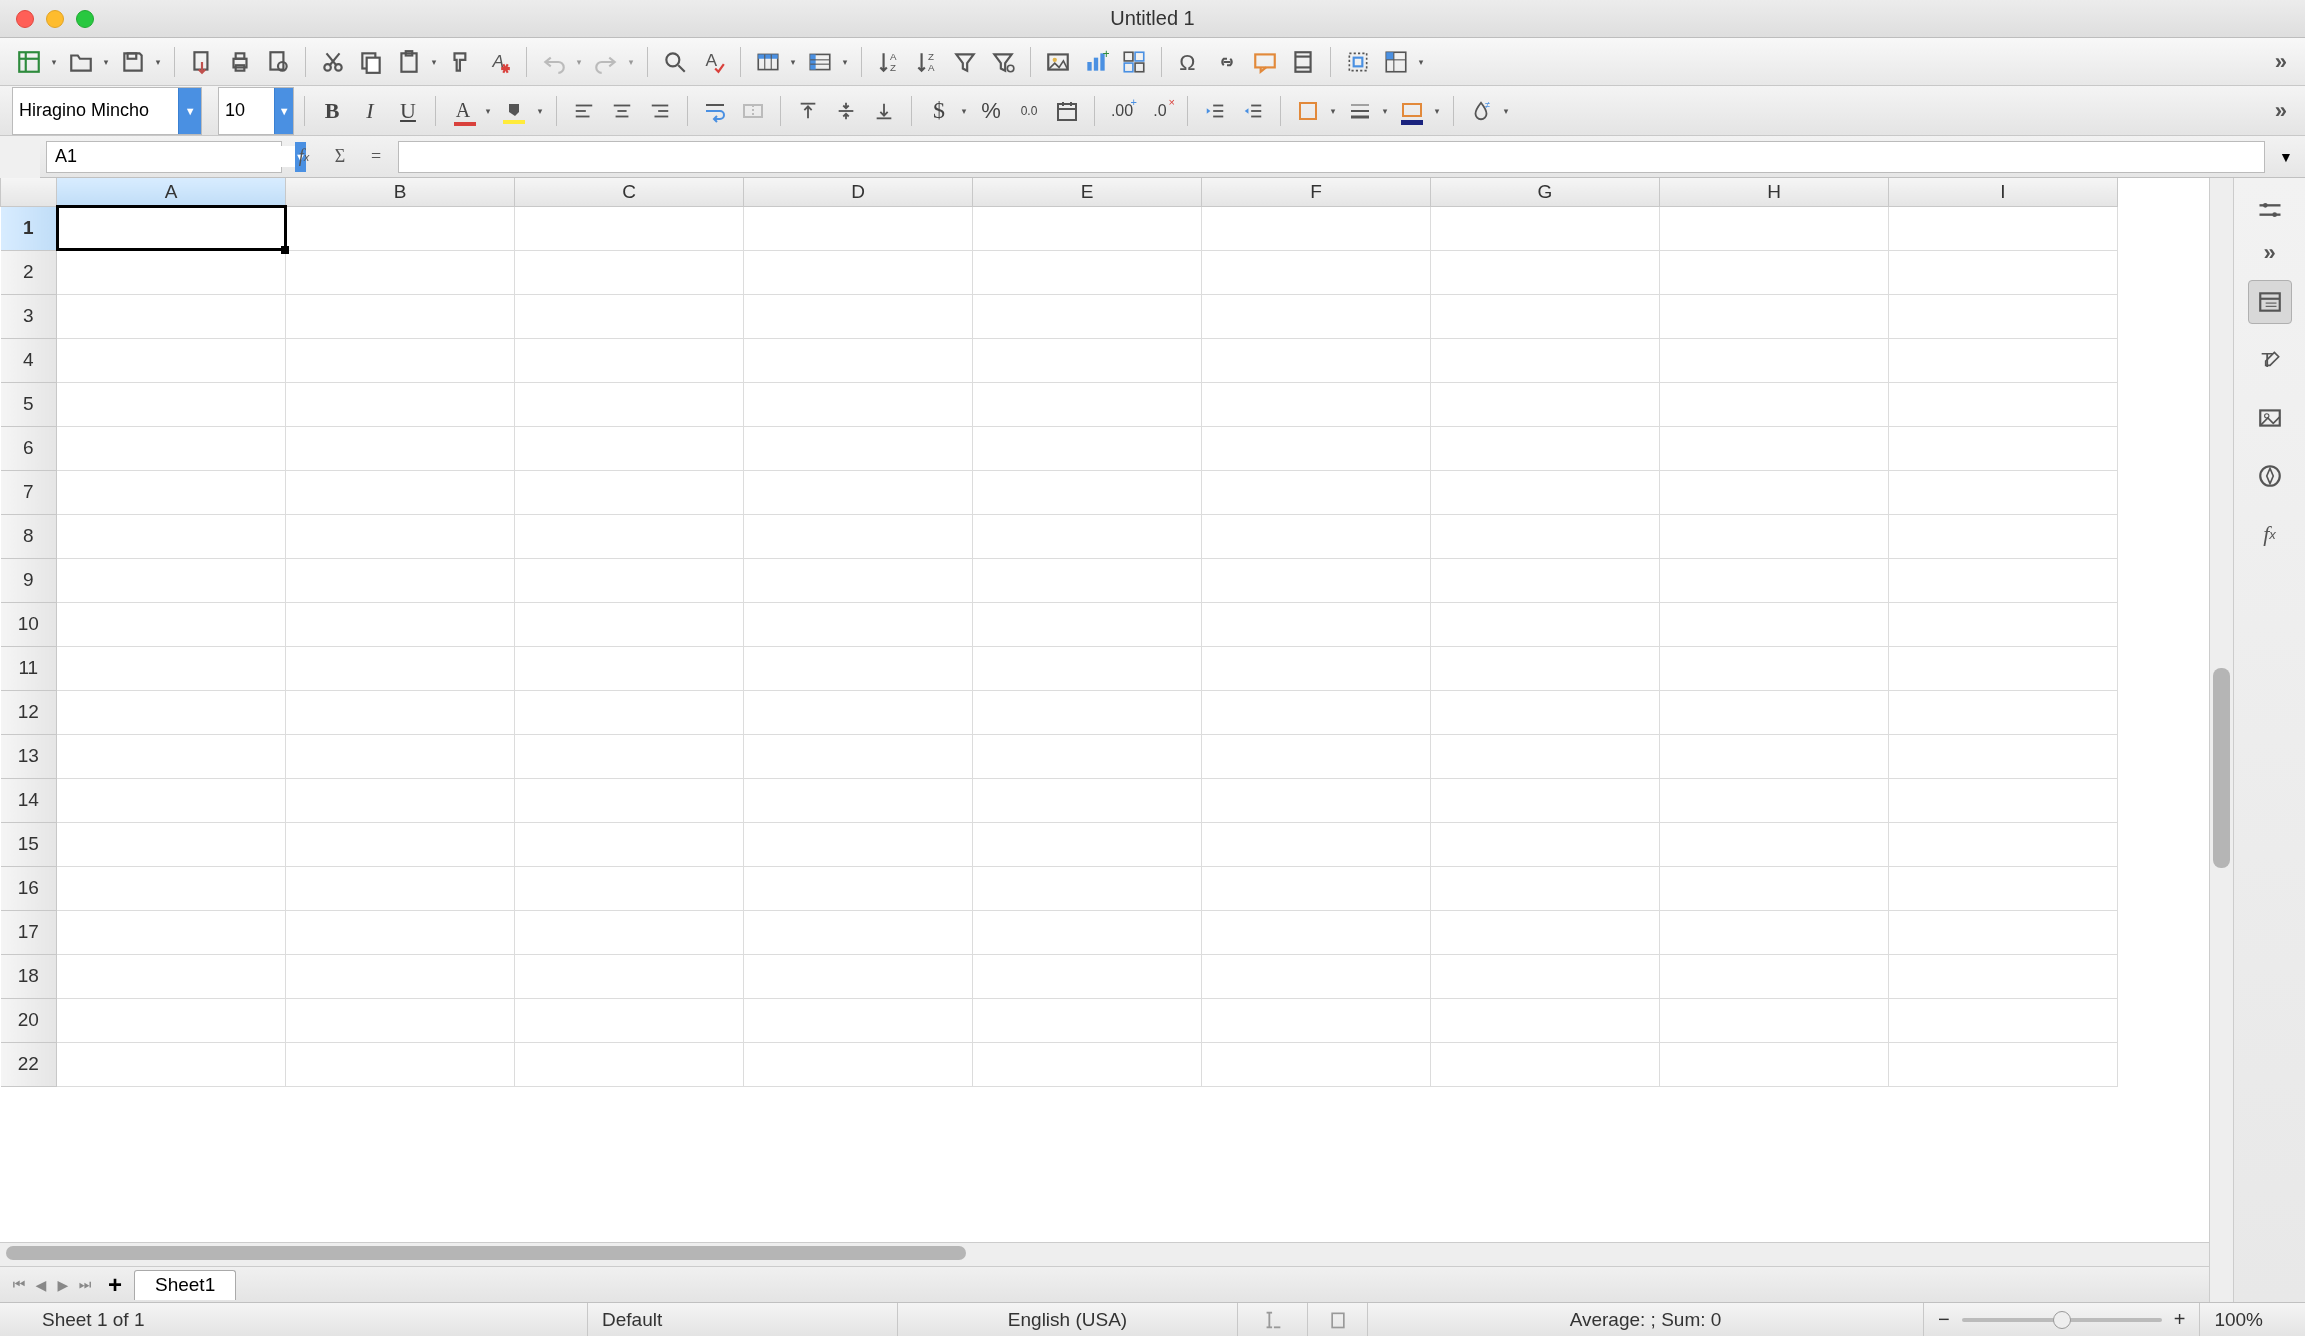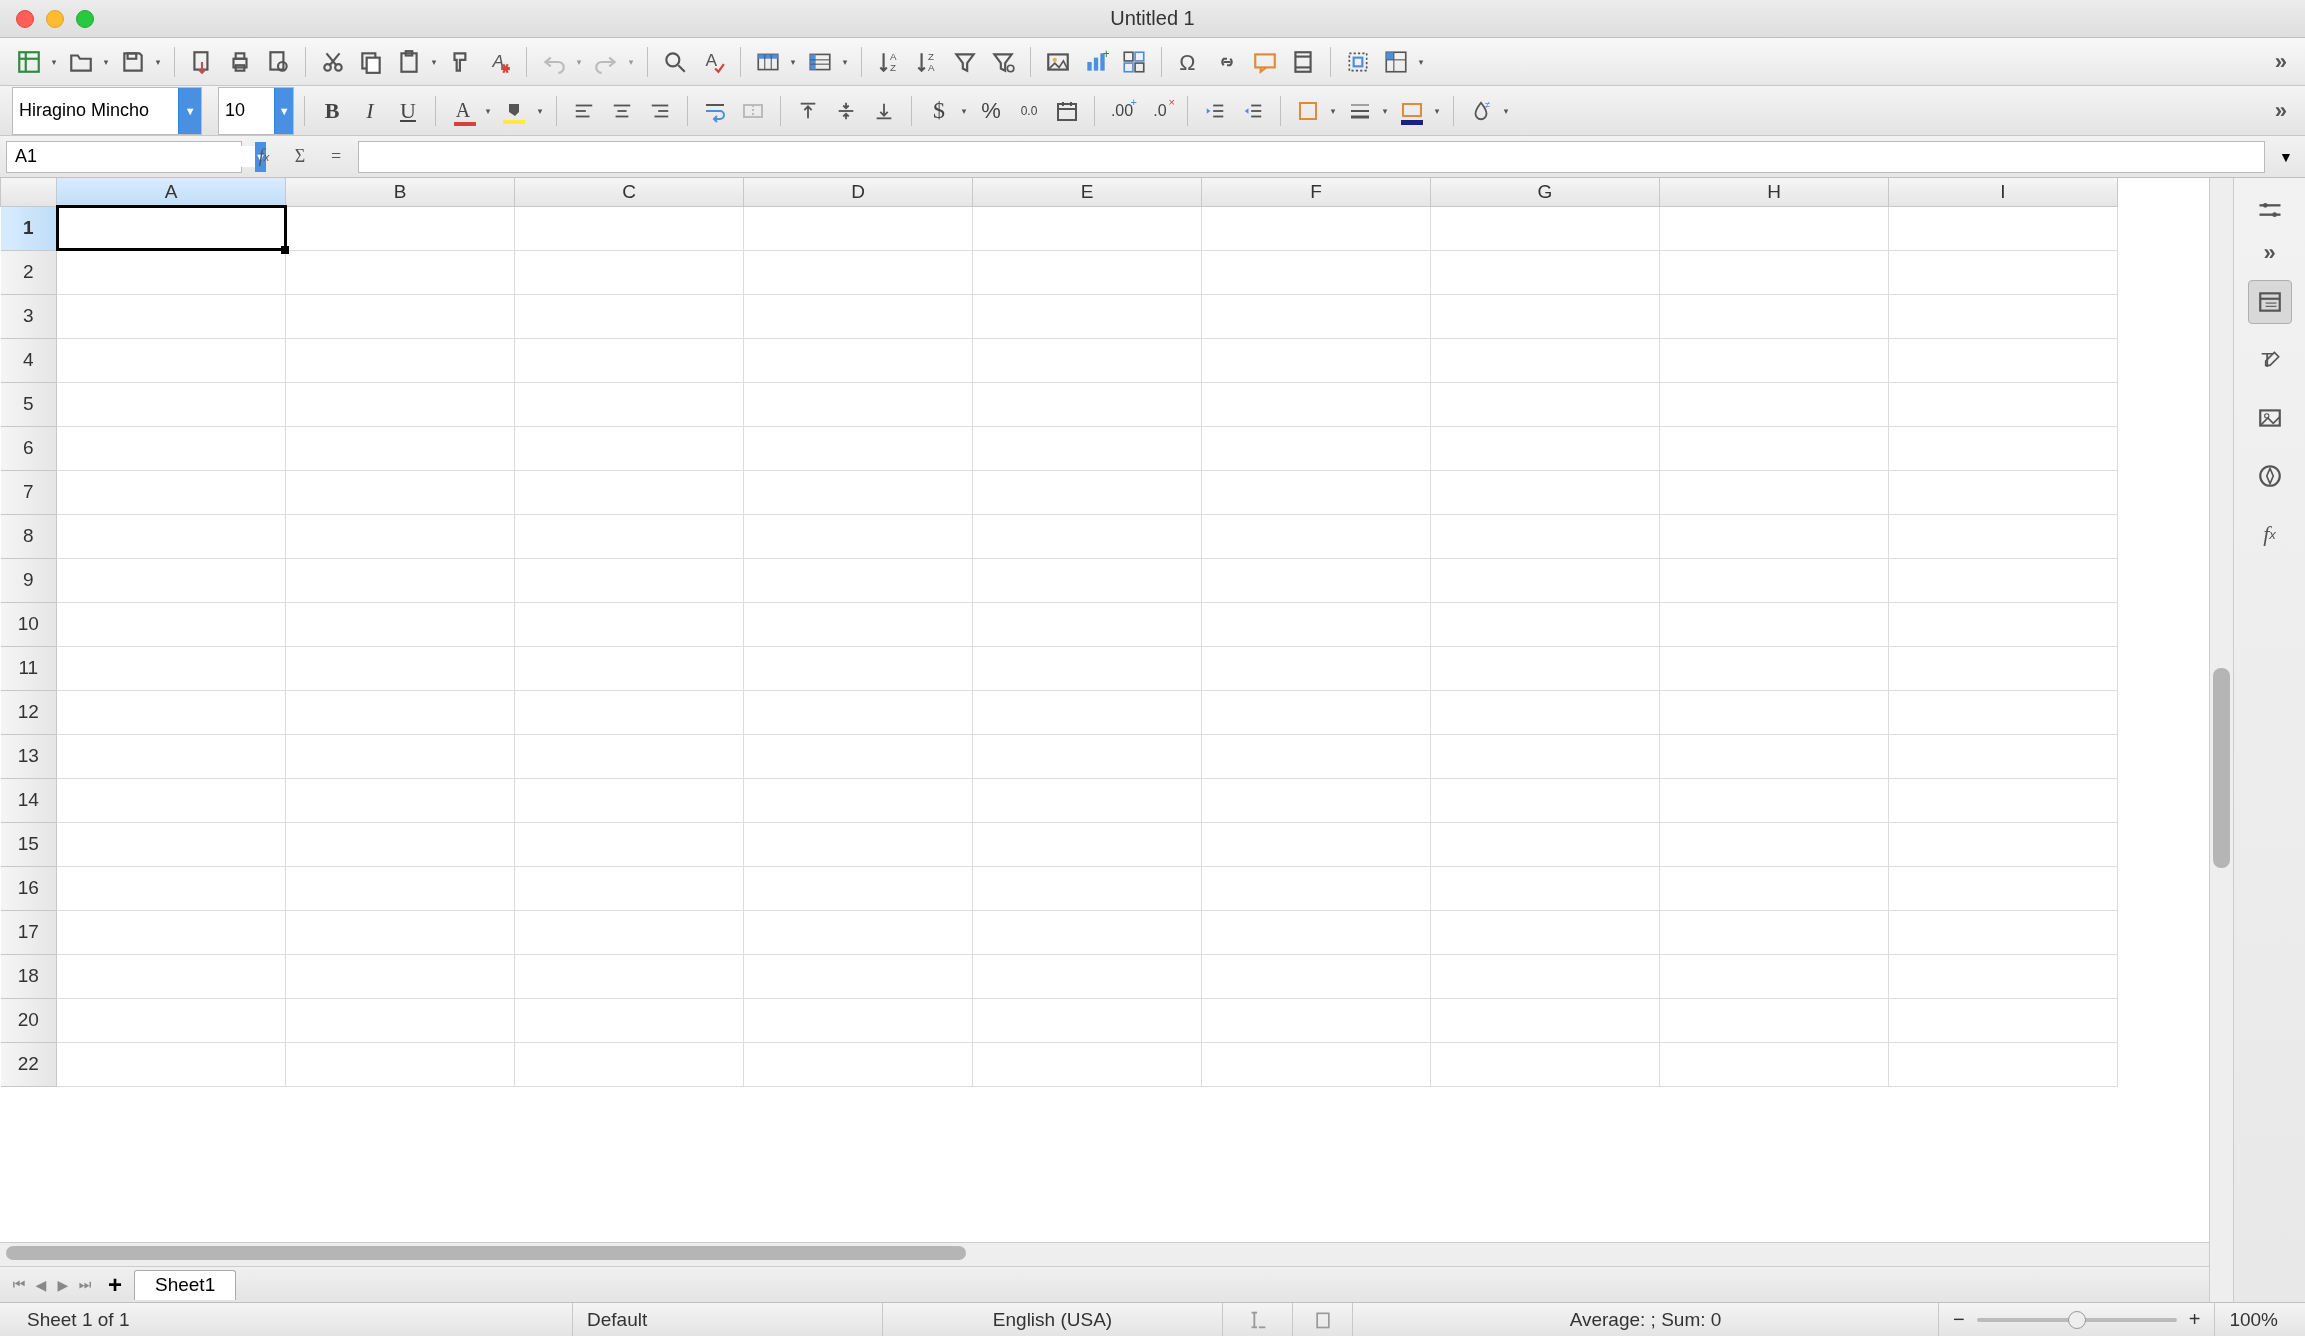--- a/index.html
+++ b/index.html
@@ -24,21 +24,21 @@
 .overflow { margin-left:auto; font-size:22px; font-weight:bold; color:#555;cursor:pointer; padding:0 6px;}
 
 
 .combo { height:48px; background:white; border:1px solid #bbb; display:flex; align-items:center; font-size:18px; }
 .combo input { border:none; outline:none; font-size:18px; padding:0 6px; width:100%; background:transparent;}
 .combo .arrow { width:26px; height:100%; background:#4a90e2; display:flex; align-items:center; justify-content:center; color:white; font-size:11px; border-left:1px solid #3a80d2;}
 .font-name { width:190px; }
 .font-size { width:76px; }
 
 
-.formulabar { height:42px; background:linear-gradient(#f2f2f2,#e6e6e6); border-bottom:1px solid #c0c0c0; display:flex; align-items:center; padding:0 6px; gap:8px;}
+.formulabar { height:42px; background:linear-gradient(#f2f2f2,#e6e6e6); border-bottom:1px solid #c0c0c0; display:flex; align-items:center; padding:0 6px; gap:8px;margin-left:40px;}
 .namebox { width:236px; height:32px; background:white; border:1px solid #bbb; display:flex; align-items:center; }
 .namebox input { border:none; outline:none; font-size:18px; padding:0 8px; flex:1;}
 .namebox .arrow { width:26px; height:100%; background:#4a90e2; display:flex; align-items:center; justify-content:center; color:white; font-size:11px;}
 .fbar-btn { width:28px; height:28px; display:flex; align-items:center; justify-content:center; color:#555; font-size:18px; cursor:pointer; font-family: serif;}
 .formula-input { flex:1; height:32px; background:white; border:1px solid #bbb; padding:0 8px; font-size:18px;}
 .formula-expand { width:26px; height:32px; display:flex;align-items:center;justify-content:center; cursor:pointer; font-size:14px;}
 
 
 .main { flex:1; display:flex; overflow:hidden; min-height:0;}
 .sheet-area { flex:1; display:flex; flex-direction:column; overflow:hidden; min-height:0;}
@@ -67,21 +67,21 @@
 
 .bottom-scroll { height:24px; background:#eee; border-top:1px solid #ccc; position:relative;}
 .bottom-scroll .thumb { position:absolute; top:3px; left:6px; width:960px; height:14px; background:#b5b5b5; border-radius:7px;}
 
 .tabbar { height:36px; background:linear-gradient(#f0f0f0,#e4e4e4); border-top:1px solid #ccc; display:flex; align-items:center; padding:0 8px;}
 .tab-nav { width:22px; height:22px; display:flex;align-items:center;justify-content:center;color:#888; cursor:pointer; font-size:14px;}
 .tab-add { width:26px; height:26px; display:flex;align-items:center;justify-content:center;cursor:pointer; font-size:24px; font-weight:bold; margin:0 6px;}
 .sheet-tab { height:30px; padding:0 20px; background:white; border:1px solid #aaa; border-bottom:none; display:flex;align-items:center; font-size:19px; border-radius:3px 3px 0 0;}
 
 
-.statusbar { height:34px; background:linear-gradient(#f4f4f4,#e4e4e4); border-top:1px solid #c0c0c0; display:flex; align-items:center; font-size:19px; color:#333; padding:0 13px; gap:0;}
+.statusbar { height:34px; background:linear-gradient(#f4f4f4,#e4e4e4); border-top:1px solid #c0c0c0; display:flex; align-items:center; font-size:19px; color:#333; padding:0 28px; gap:0;}
 .status-seg { padding:0 14px; border-right:1px solid #c8c8c8; height:100%; display:flex; align-items:center;}
 .status-seg.wide { flex:1;}
 .zoom { display:flex; align-items:center; gap:8px; padding:0 10px;}
 .zoom-slider { width:200px; height:4px; background:#bbb; position:relative; border-radius:2px;}
 .zoom-slider .tick { position:absolute; top:-4px; width:1px; height:12px; background:#999; left:50%;}
 .zoom-slider .handle { position:absolute; top:-7px; left:50%; transform:translateX(-50%); width:18px; height:18px; background:#eee; border:1px solid #999; border-radius:50%;}
 .zoom-btn { font-size:20px; cursor:pointer; user-select:none; padding:0 4px;}
 
 svg { display:block; }
 .muted { color:#999; }

